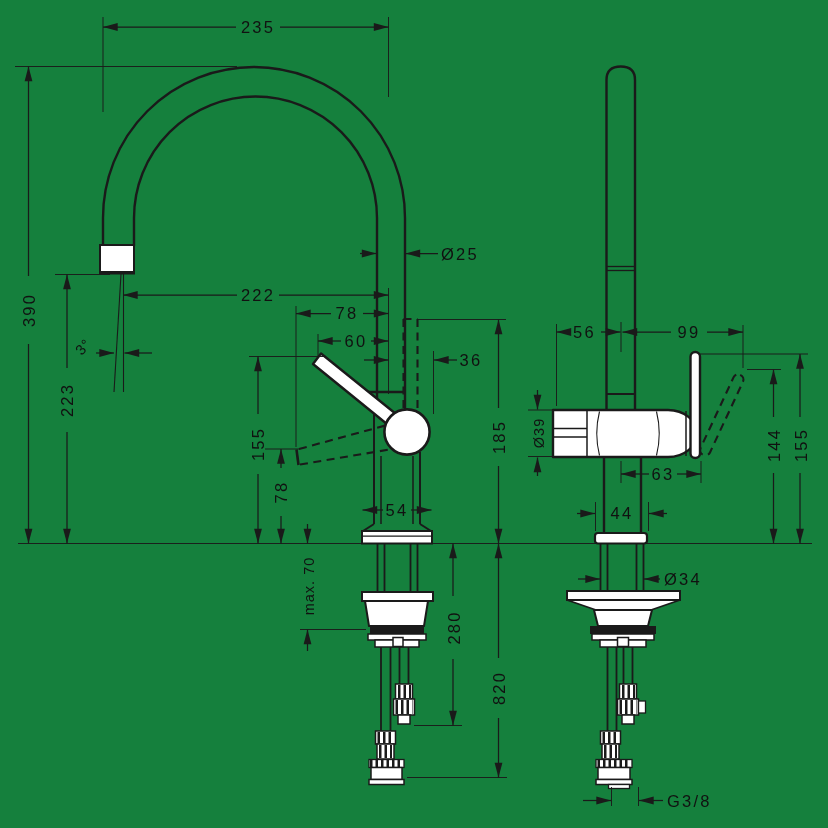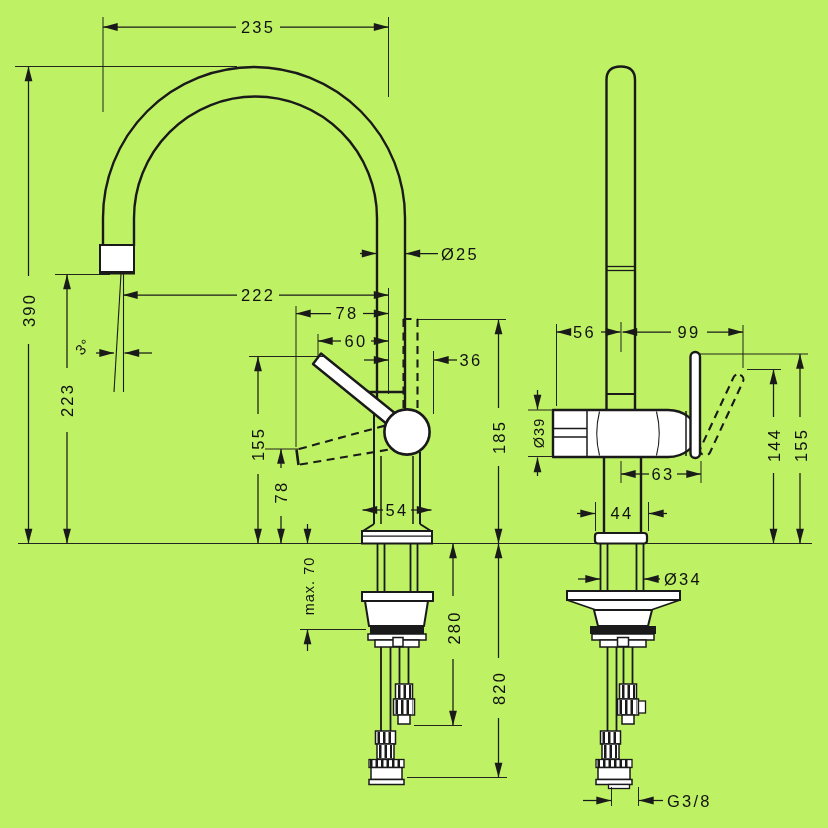--- a/index.html
+++ b/index.html
@@ -1,16 +1,16 @@
 <!DOCTYPE html>
 <html><head>
 <meta charset="utf-8">
 <style>
   html,body{margin:0;padding:0;background:#fff;}
-  #stage{position:relative;width:828px;height:828px;background:#bef264;overflow:hidden;}
+  #stage{position:relative;width:828px;height:828px;background:#15803d;overflow:hidden;}
   svg{position:absolute;left:0;top:0;}
   .ol{fill:none;stroke:#1a1a1a;stroke-width:2.4;}
   .o2{fill:none;stroke:#1a1a1a;stroke-width:2;}
   .o18{fill:none;stroke:#1a1a1a;stroke-width:1.8;}
   .o15{fill:none;stroke:#1a1a1a;stroke-width:1.5;}
   .o13{fill:none;stroke:#1a1a1a;stroke-width:1.3;}
   .dim{fill:none;stroke:#1a1a1a;stroke-width:1.25;}
   .ext{fill:none;stroke:#1a1a1a;stroke-width:0.95;}
   .dash{fill:none;stroke:#1a1a1a;stroke-width:2.1;stroke-dasharray:8 5.5;}
   .wf{fill:#ffffff;}

